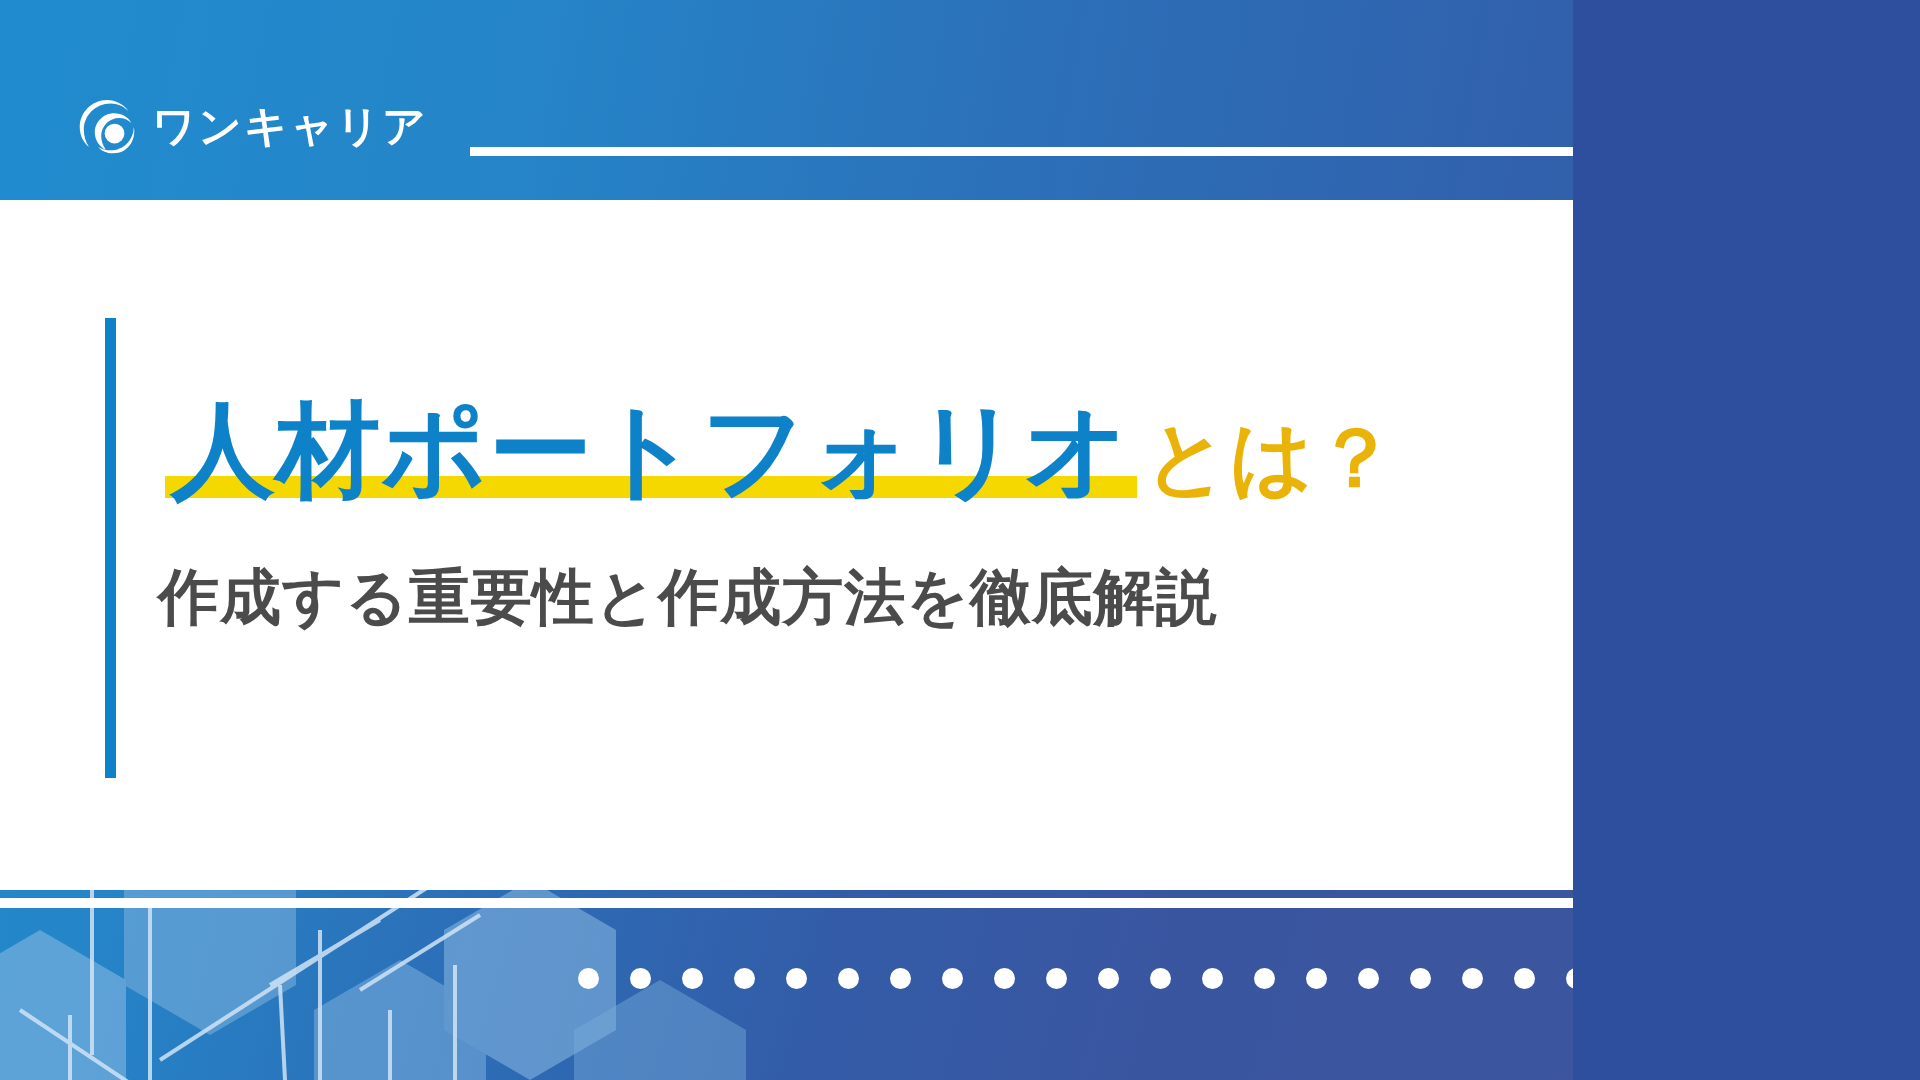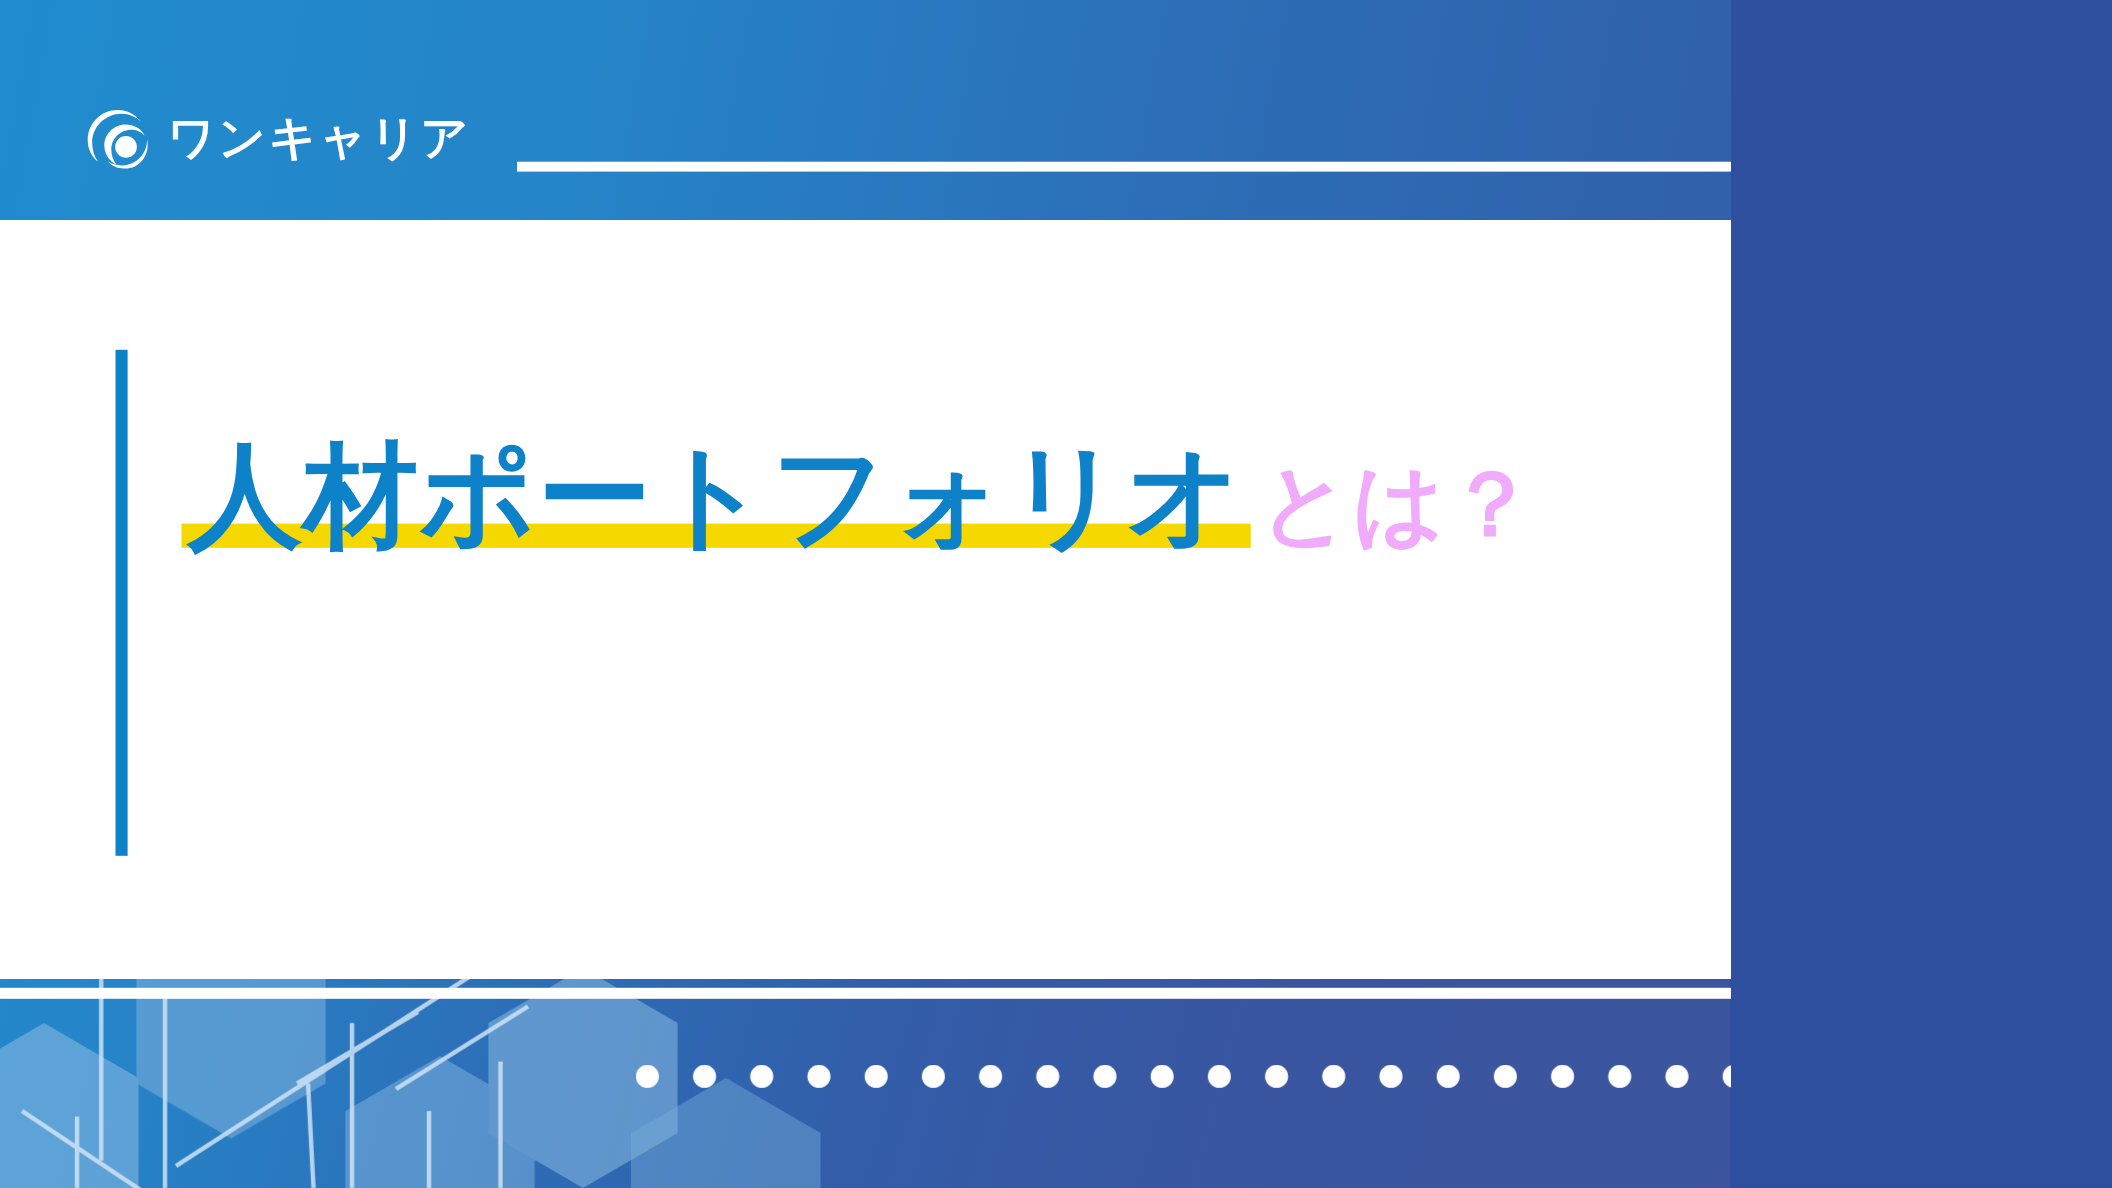--- a/index.html
+++ b/index.html
@@ -73,21 +73,21 @@
     vertical-align:baseline;
     margin-left:16px;
   }
   .hl-main .hl-hi{position:relative;z-index:2;}
   .hl-main::after{
     content:"";position:absolute;left:-6px;right:-6px;bottom:4px;height:22px;
     background:#f5d800;z-index:1;
   }
   .hl-tail{
     display:inline-block;
-    font-size:82px;font-weight:700;color:#f0abfc;letter-spacing:1px;
+    font-size:82px;font-weight:700;color:#eab308;letter-spacing:1px;
     font-family:"DejaVu Sans","Liberation Sans",sans-serif;
     margin-left:14px;vertical-align:baseline;
   }
 
   
   .subheadline{
     position:absolute;left:158px;top:560px;z-index:7;white-space:nowrap;
     font-size:61px;font-weight:700;color:#4b4b4b;letter-spacing:1px;
     font-family:"DejaVu Sans","Liberation Sans",sans-serif;line-height:1.2;
   }
@@ -232,20 +232,21 @@
   </div>
 
   <div class="logo-rule"></div>
 
   <div class="accent-bar"></div>
 
   <div class="headline">
     <span class="hl-main"><span class="hl-hi">人材ポートフォリオ</span></span><span class="hl-tail">とは？</span>
   </div>
 
+  <div class="subheadline">作成する重要性と作成方法を徹底解説</div>
 
   <div class="dots-v">
       <i></i>
       <i></i>
       <i></i>
       <i></i>
       <i></i>
       <i></i>
       <i></i>
       <i></i>

